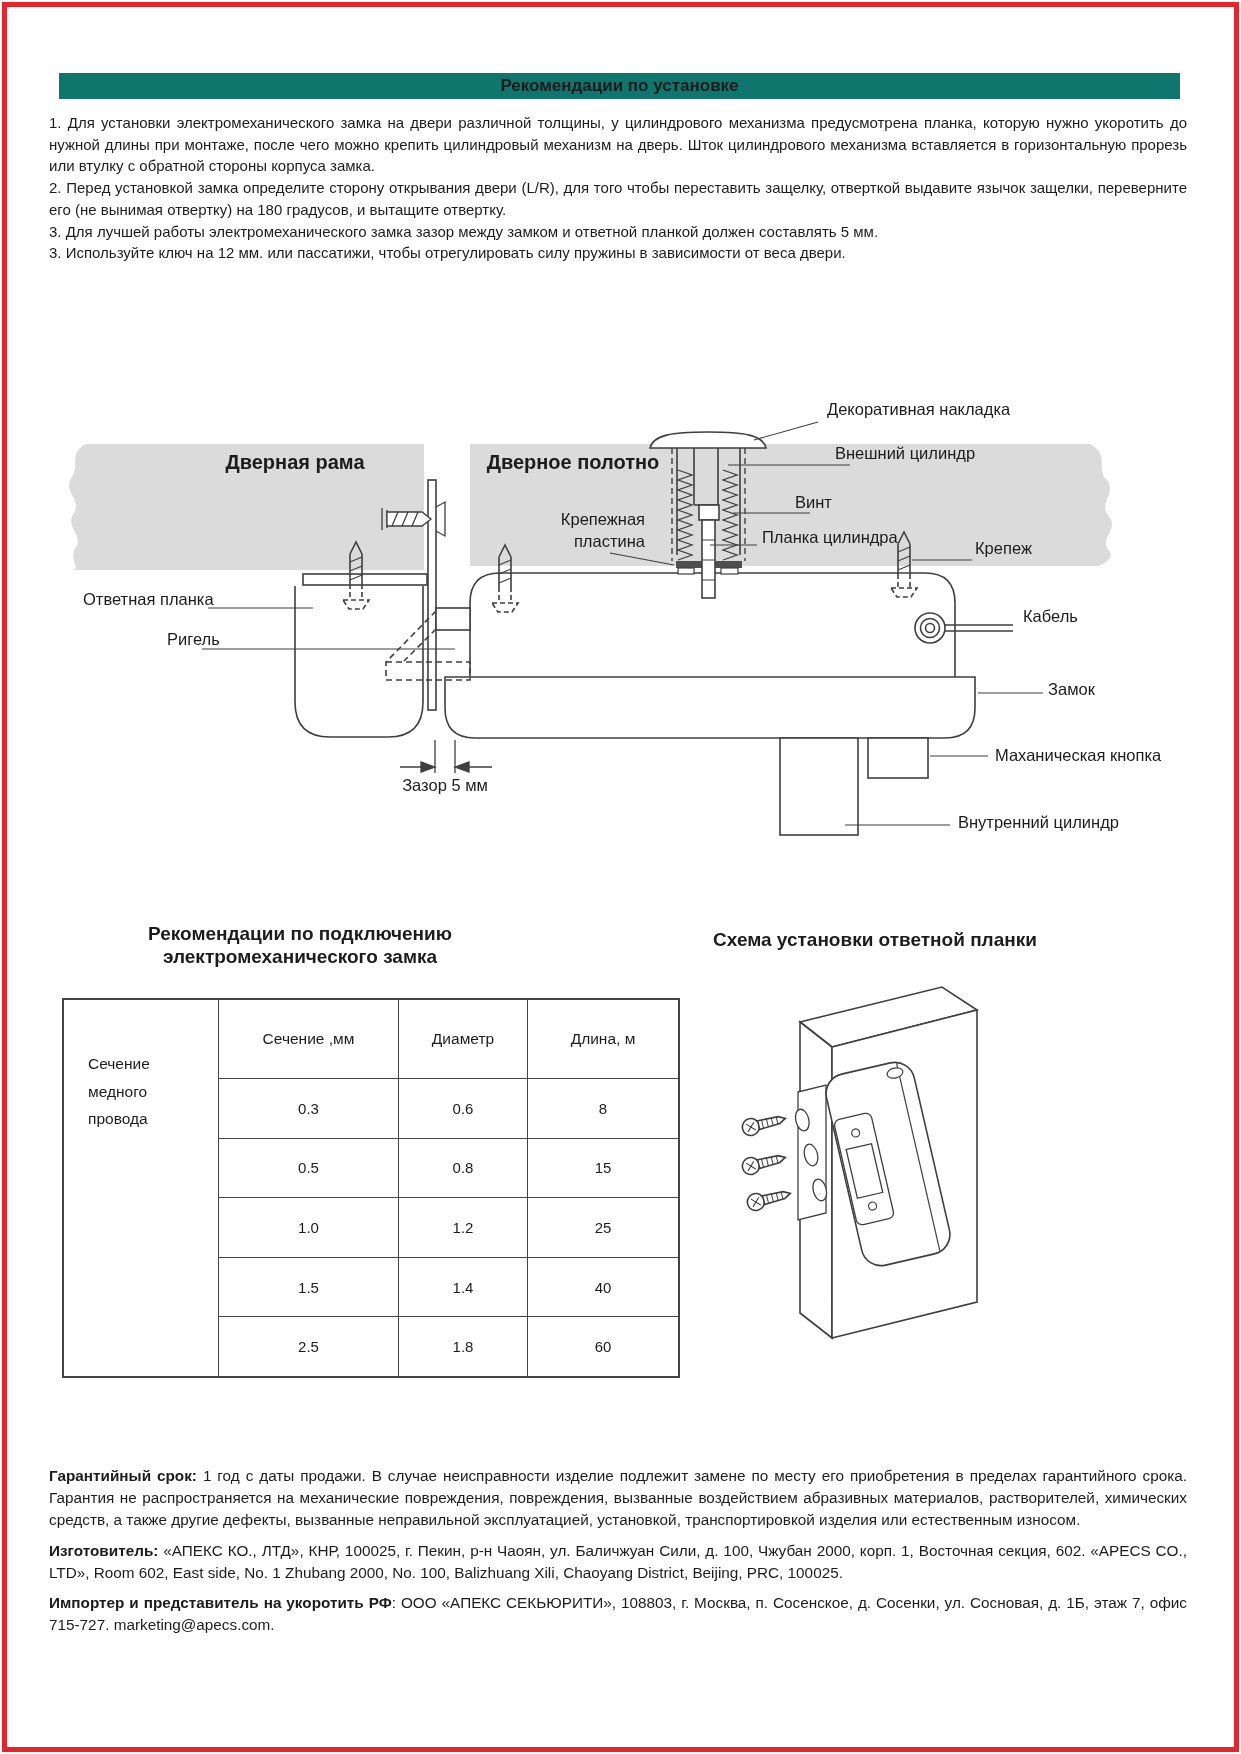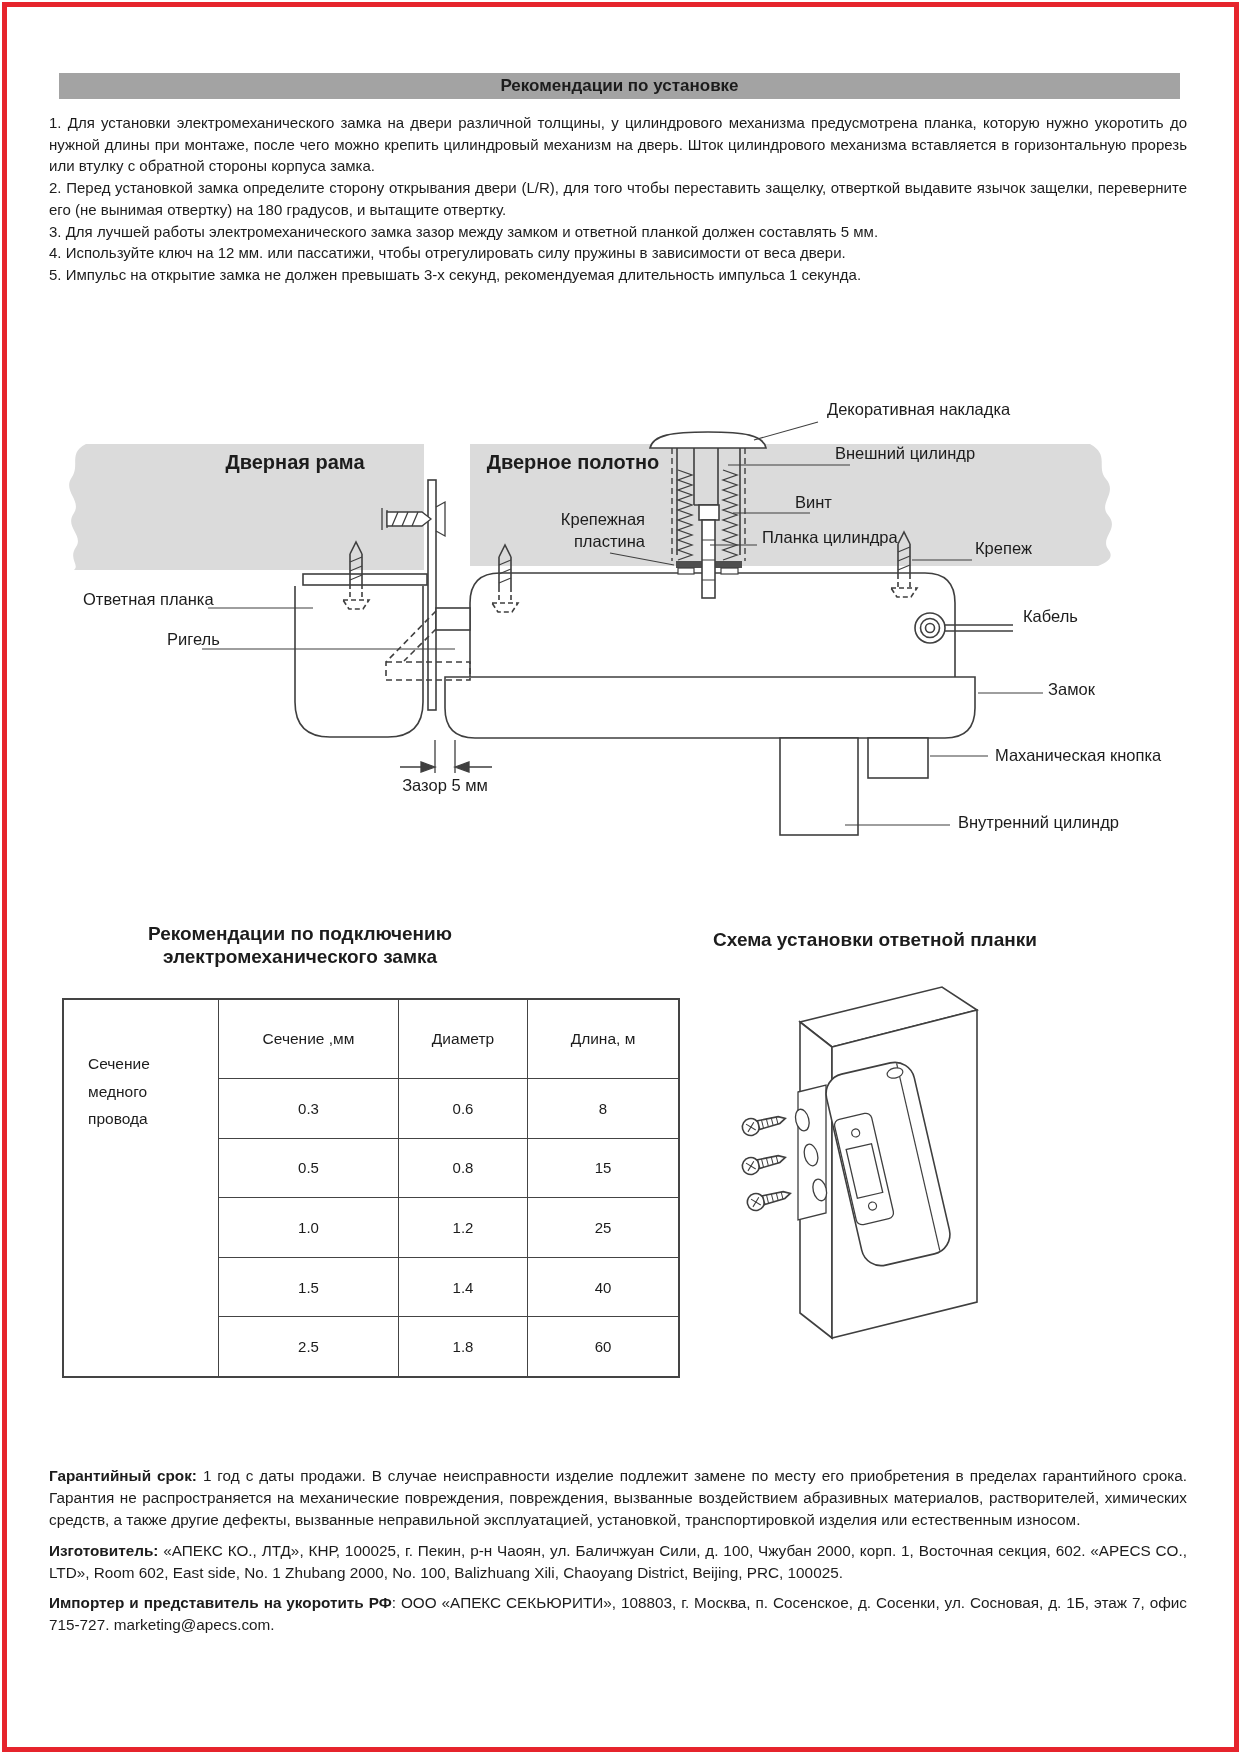--- a/index.html
+++ b/index.html
@@ -1,20 +1,20 @@
 <!DOCTYPE html>
 <html><head>
 <meta charset="utf-8">
 <style>
   html,body{margin:0;padding:0;background:#888;}
   .page{position:relative;width:1241px;height:1754px;background:#ffffff;margin:0 auto;
         font-family:"Liberation Sans",sans-serif;color:#1c1c1c;overflow:hidden;}
   .red-frame{position:absolute;left:2px;top:2px;width:1237px;height:1750px;
              border:5px solid #e6242c;box-sizing:border-box;pointer-events:none;}
-  .header-bar{position:absolute;left:59px;top:73px;width:1121px;height:26px;background:#a3a3a3;
+  .header-bar{position:absolute;left:59px;top:73px;width:1121px;height:26px;background:#0f766e;
               text-align:center;font-weight:bold;font-size:17px;line-height:26px;}
   .instructions{position:absolute;left:49px;top:112px;width:1138px;font-size:15px;line-height:21.7px;}
   .instructions p{margin:0;text-align:justify;}
   .diag-title{position:absolute;font-weight:bold;font-size:19px;text-align:center;line-height:23px;}
   .t1{left:50px;top:341px;width:1020px;}
   .t2{left:50px;top:922px;width:500px;}
   .t3{left:640px;top:928px;width:470px;}
   svg text{font-family:"Liberation Sans",sans-serif;}
   .lbl{font-size:16.5px;fill:#1c1c1c;}
   .band-lbl{font-size:20px;font-weight:bold;fill:#1c1c1c;}
@@ -37,22 +37,21 @@
   <div class="red-frame"></div>
 
   <div class="header-bar">
     <span>Рекомендации по установке</span>
   </div>
 
   <div class="instructions">
     <p>1. Для установки электромеханического замка на двери различной толщины, у цилиндрового механизма предусмотрена планка, которую нужно укоротить до нужной длины при монтаже, после чего можно крепить цилиндровый механизм на дверь. Шток цилиндрового механизма вставляется в горизонтальную прорезь или втулку с обратной стороны корпуса замка.</p>
     <p>2. Перед установкой замка определите сторону открывания двери (L/R), для того чтобы переставить защелку, отверткой выдавите язычок защелки, переверните его (не вынимая отвертку) на 180 градусов, и вытащите отвертку.</p>
     <p>3. Для лучшей работы электромеханического замка зазор между замком и ответной планкой должен составлять 5 мм.</p>
-    <p>4. Используйте ключ  на 12 мм. или пассатижи, чтобы отрегулировать силу пружины в зависимости от веса двери.</p>
-    <p>5. Импульс на открытие замка не должен превышать 3-х секунд, рекомендуемая длительность импульса 1 секунда.</p>
+    <p>3. Используйте ключ  на 12 мм. или пассатижи, чтобы отрегулировать силу пружины в зависимости от веса двери.</p>
   </div>
 
 
   <svg class="abs" style="left:50px;top:395px;" width="1140" height="445" viewBox="0 0 1140 445">
     <g fill="none" stroke="#3f3f3f" stroke-width="1.6">
 
       <path d="M374,49 L36,49 C18,58 30,70 22,82 C12,96 32,105 24,118 C14,132 34,140 26,152 C18,164 30,170 24,175 L374,175 Z" fill="#dbdbdb" stroke="none"></path>
 
       <path d="M420,49 L1040,49 C1060,60 1046,72 1056,84 C1068,98 1048,108 1058,120 C1070,134 1050,142 1058,154 C1066,164 1054,168 1048,171 L420,171 Z" fill="#dbdbdb" stroke="none"></path>
 

